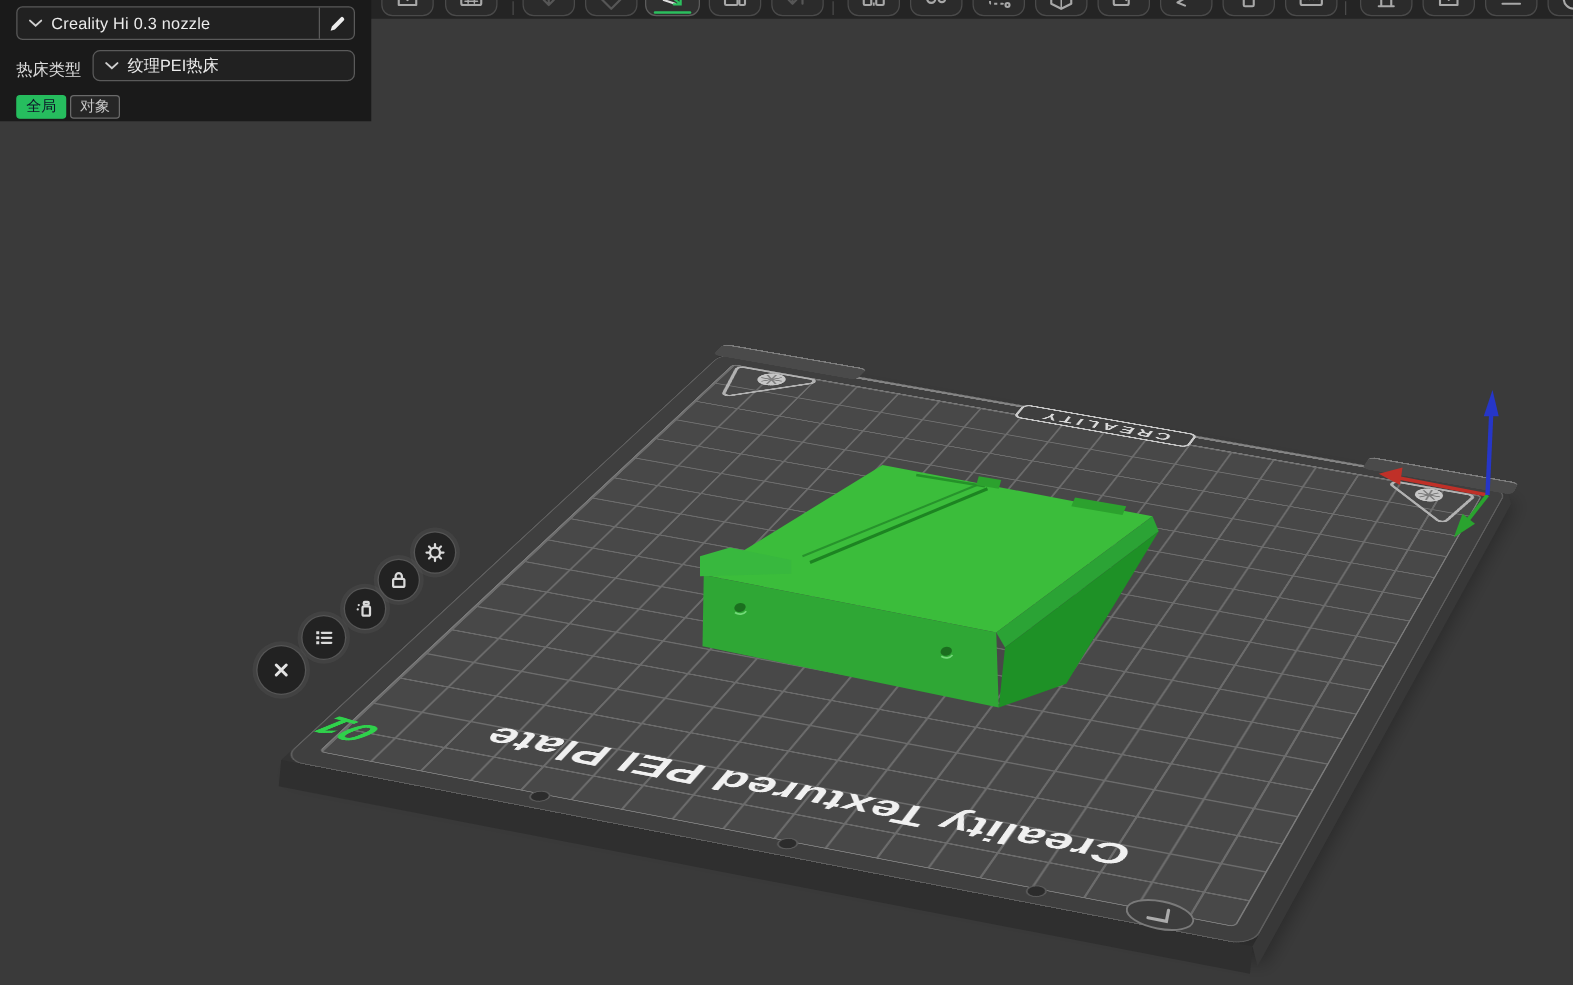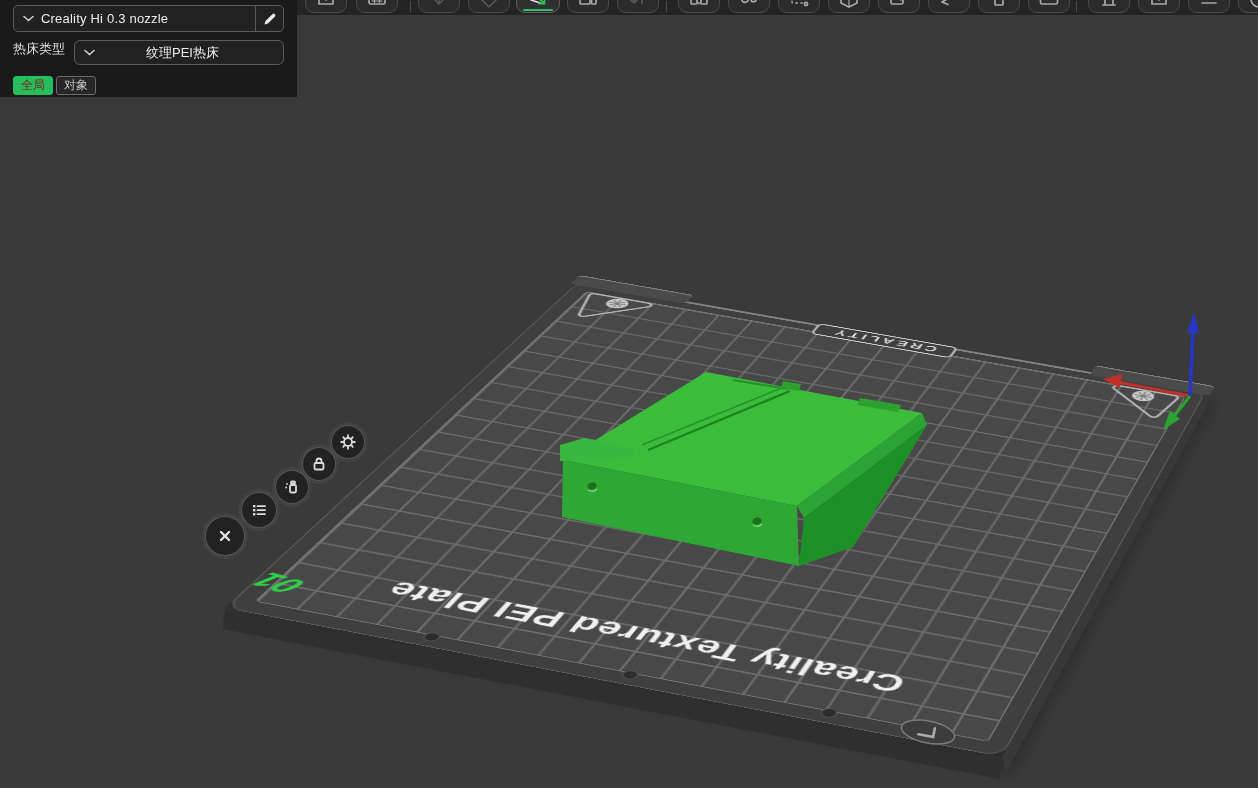--- a/index.html
+++ b/index.html
@@ -30,30 +30,30 @@
     z-index:30;box-sizing:border-box;padding:5px 13px 0 13px;
   }
   .printer-select{
     display:flex;align-items:center;height:25px;border:1px solid #5a5a5a;border-radius:5px;
     background:#212121;color:#ececec;font-size:13px;
   }
   .printer-select .chev{padding:0 7px 0 9px;display:flex;}
   .printer-select .val{flex:1;letter-spacing:.2px;}
   .printer-select .divider{width:1px;height:25px;background:#5a5a5a;}
   .printer-select .edit-btn{width:27px;height:25px;display:flex;align-items:center;justify-content:center;cursor:pointer;}
-  .bed-row{display:flex;align-items:flex-start;margin-top:8px;}
+  .bed-row{display:flex;align-items:flex-end;margin-top:8px;}
   .bed-label{font-size:13px;color:#dcdcdc;margin-right:9px;white-space:nowrap;}
   .bed-select{
     flex:1;display:flex;align-items:center;height:23px;border:1px solid #5a5a5a;border-radius:6px;
-    background:#212121;color:#ececec;font-size:13px;gap:44px;
+    background:#212121;color:#ececec;font-size:13px;
   }
   .bed-select .chev{padding:0 7px 0 9px;display:flex;}
   .scope-tabs{display:flex;margin-top:11px;}
   .scope-tab{height:19px;line-height:19px;font-size:12px;padding:0 7px;border-radius:3px;box-sizing:border-box;cursor:pointer;}
-  .scope-tab.active{background:#26bd5e;color:#7f1d1d;border:1px solid #26bd5e;line-height:17px;}
+  .scope-tab.active{background:#26bd5e;color:#0f172a;border:1px solid #26bd5e;line-height:17px;}
   .scope-tab.inactive{background:#262626;color:#c8c8c8;border:1px solid #6a6a6a;margin-left:3px;line-height:17px;}
 
   
   #scene-under,#scene-over{position:absolute;left:0;top:0;z-index:2;}
   #scene-over{z-index:4;pointer-events:none;}
   #plate-plane{
     position:absolute;left:0;top:0;width:600px;height:600px;z-index:3;
     transform-origin:0 0;background:#3f3f3f;border-radius:14px;border:1px solid #5e5e5e;box-sizing:border-box;
   }
   #plate-back-bevel{position:absolute;left:8px;right:8px;top:0;height:2.5px;background:#8f8f8f;border-radius:2px;opacity:.85;}

